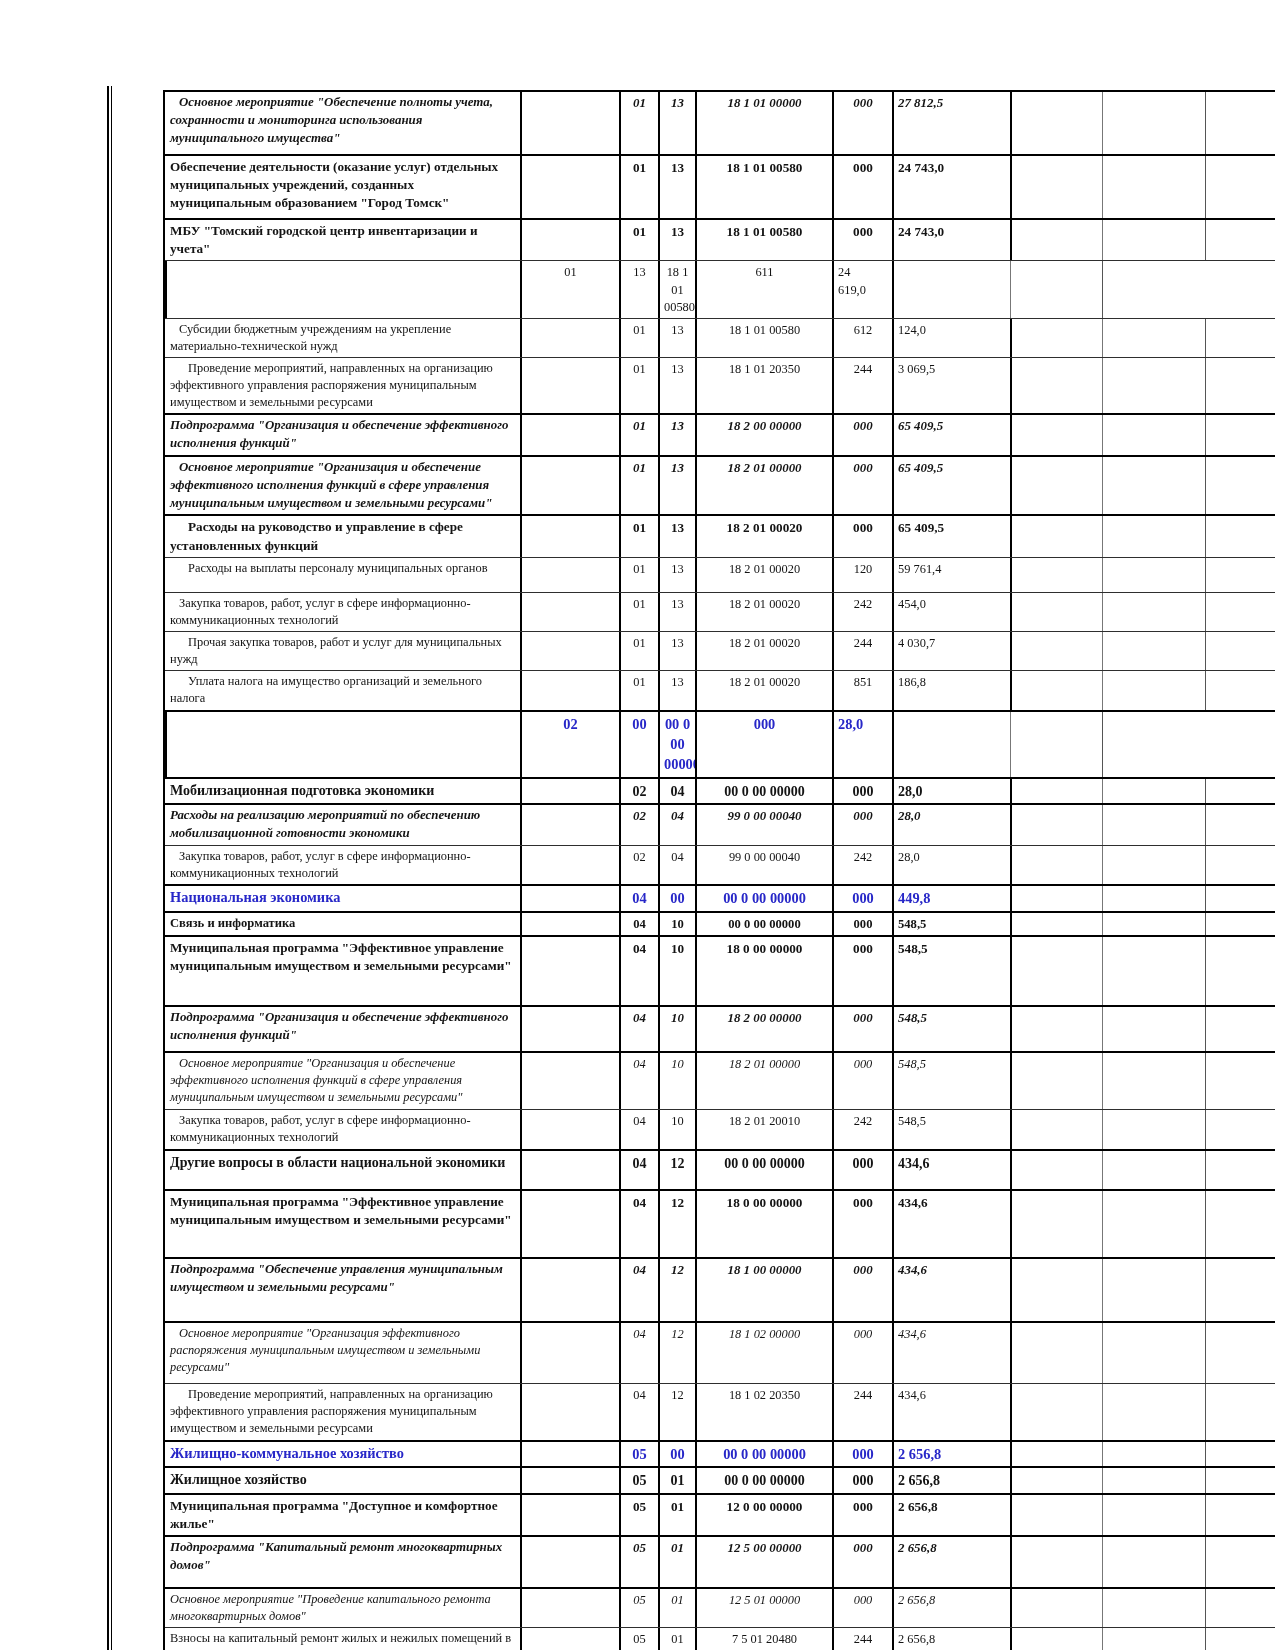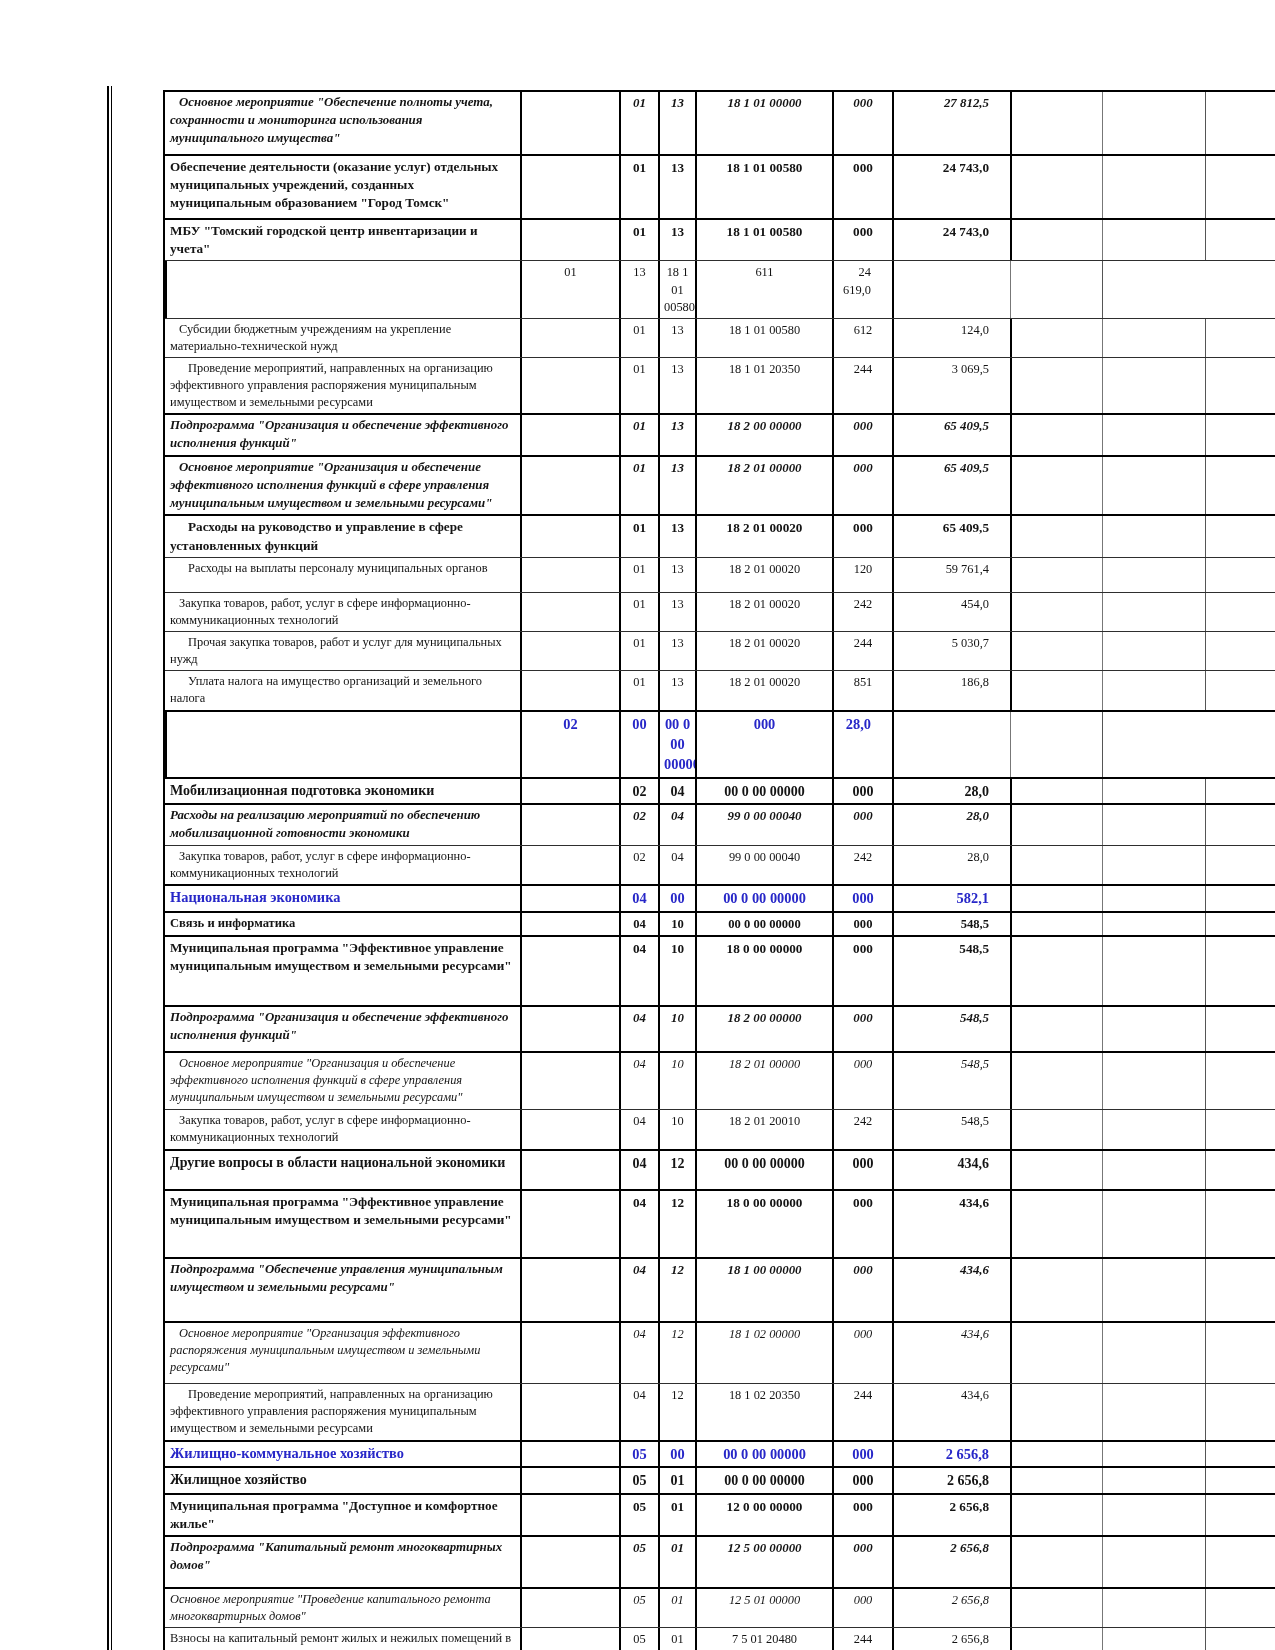--- a/index.html
+++ b/index.html
@@ -20,21 +20,21 @@
     box-sizing:border-box;
   }
   .row:first-child{border-top:none;}
   .row.thin{border-top:1px solid #2e2e2e;}
   .cell{
     box-sizing:border-box;border-left:2px solid #000;
     padding:2px 4px 2px 4px;line-height:1.38;overflow:hidden;
   }
   .cell.name{border-left:none;padding-left:5px;padding-right:6px;}
   .cell.code{text-align:center;padding-top:3px;}
-  .cell.sum{text-align:right;padding-right:21px;padding-top:3px;}
+  .cell.sum{padding-right:21px;padding-top:3px;}
   .cell.e1{border-left:2px solid #000;}
   .cell.e2{border-left:1px solid #777;}
   .cell.e3{border-left:1px solid #555;padding-left:54px;white-space:nowrap;overflow:visible;padding-top:3px;}
   
   .r-n{font-size:12.4px;}
   .r-i{font-size:12.4px;font-style:italic;}
   .r-b{font-size:13.2px;font-weight:bold;}
   .r-bi{font-size:12.9px;font-weight:bold;font-style:italic;}
   .r-sub{font-size:14px;font-weight:bold;line-height:1.15;}
   .r-sub2{font-size:12.6px;font-weight:bold;line-height:1.15;}
@@ -181,21 +181,21 @@
     <div class="cell e2"></div>
     <div class="cell e3"></div>
   </div>
       <div class="row r-n thin" style="min-height: 35px;">
     <div class="cell name ind2">Прочая закупка товаров, работ и услуг для муниципальных нужд</div>
     <div class="cell c2"></div>
     <div class="cell code">01</div>
     <div class="cell code">13</div>
     <div class="cell code">18 2 01 00020</div>
     <div class="cell code">244</div>
-    <div class="cell sum">5 030,7</div>
+    <div class="cell sum">4 030,7</div>
     <div class="cell e1"></div>
     <div class="cell e2"></div>
     <div class="cell e3"></div>
   </div>
       <div class="row r-n thin" style="min-height: 40px;">
     <div class="cell name ind2">Уплата налога на имущество организаций и земельного налога</div>
     <div class="cell c2"></div>
     <div class="cell code">01</div>
     <div class="cell code">13</div>
     <div class="cell code">18 2 01 00020</div>
@@ -252,21 +252,21 @@
     <div class="cell e2"></div>
     <div class="cell e3"></div>
   </div>
       <div class="row r-blue" style="min-height: 19px;">
     <div class="cell name ind0">Национальная экономика</div>
     <div class="cell c2"></div>
     <div class="cell code">04</div>
     <div class="cell code">00</div>
     <div class="cell code">00 0 00 00000</div>
     <div class="cell code">000</div>
-    <div class="cell sum">582,1</div>
+    <div class="cell sum">449,8</div>
     <div class="cell e1"></div>
     <div class="cell e2"></div>
     <div class="cell e3"></div>
   </div>
       <div class="row r-sub2" style="min-height: 18px;">
     <div class="cell name ind0">Связь и информатика</div>
     <div class="cell c2"></div>
     <div class="cell code">04</div>
     <div class="cell code">10</div>
     <div class="cell code">00 0 00 00000</div>

